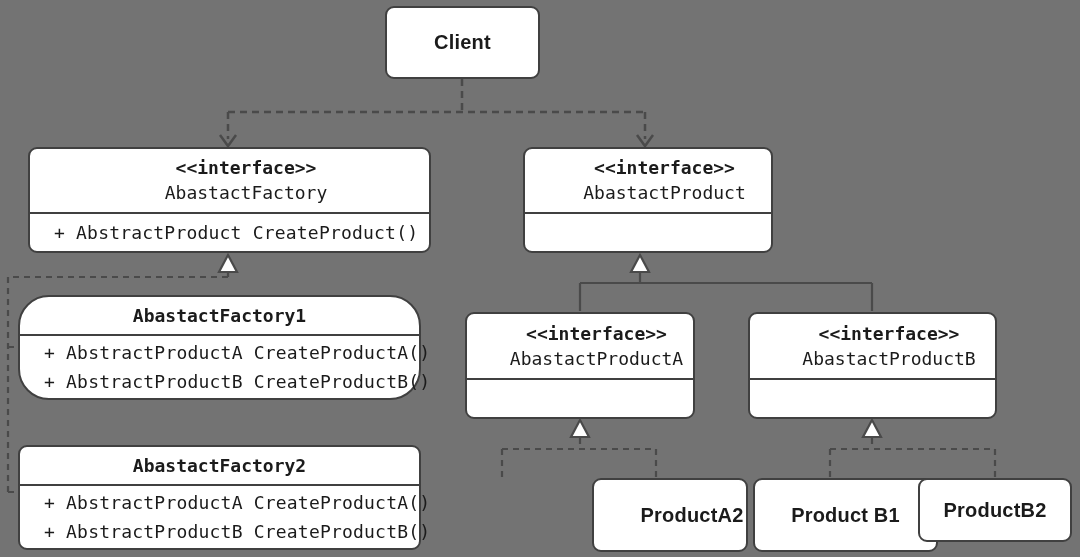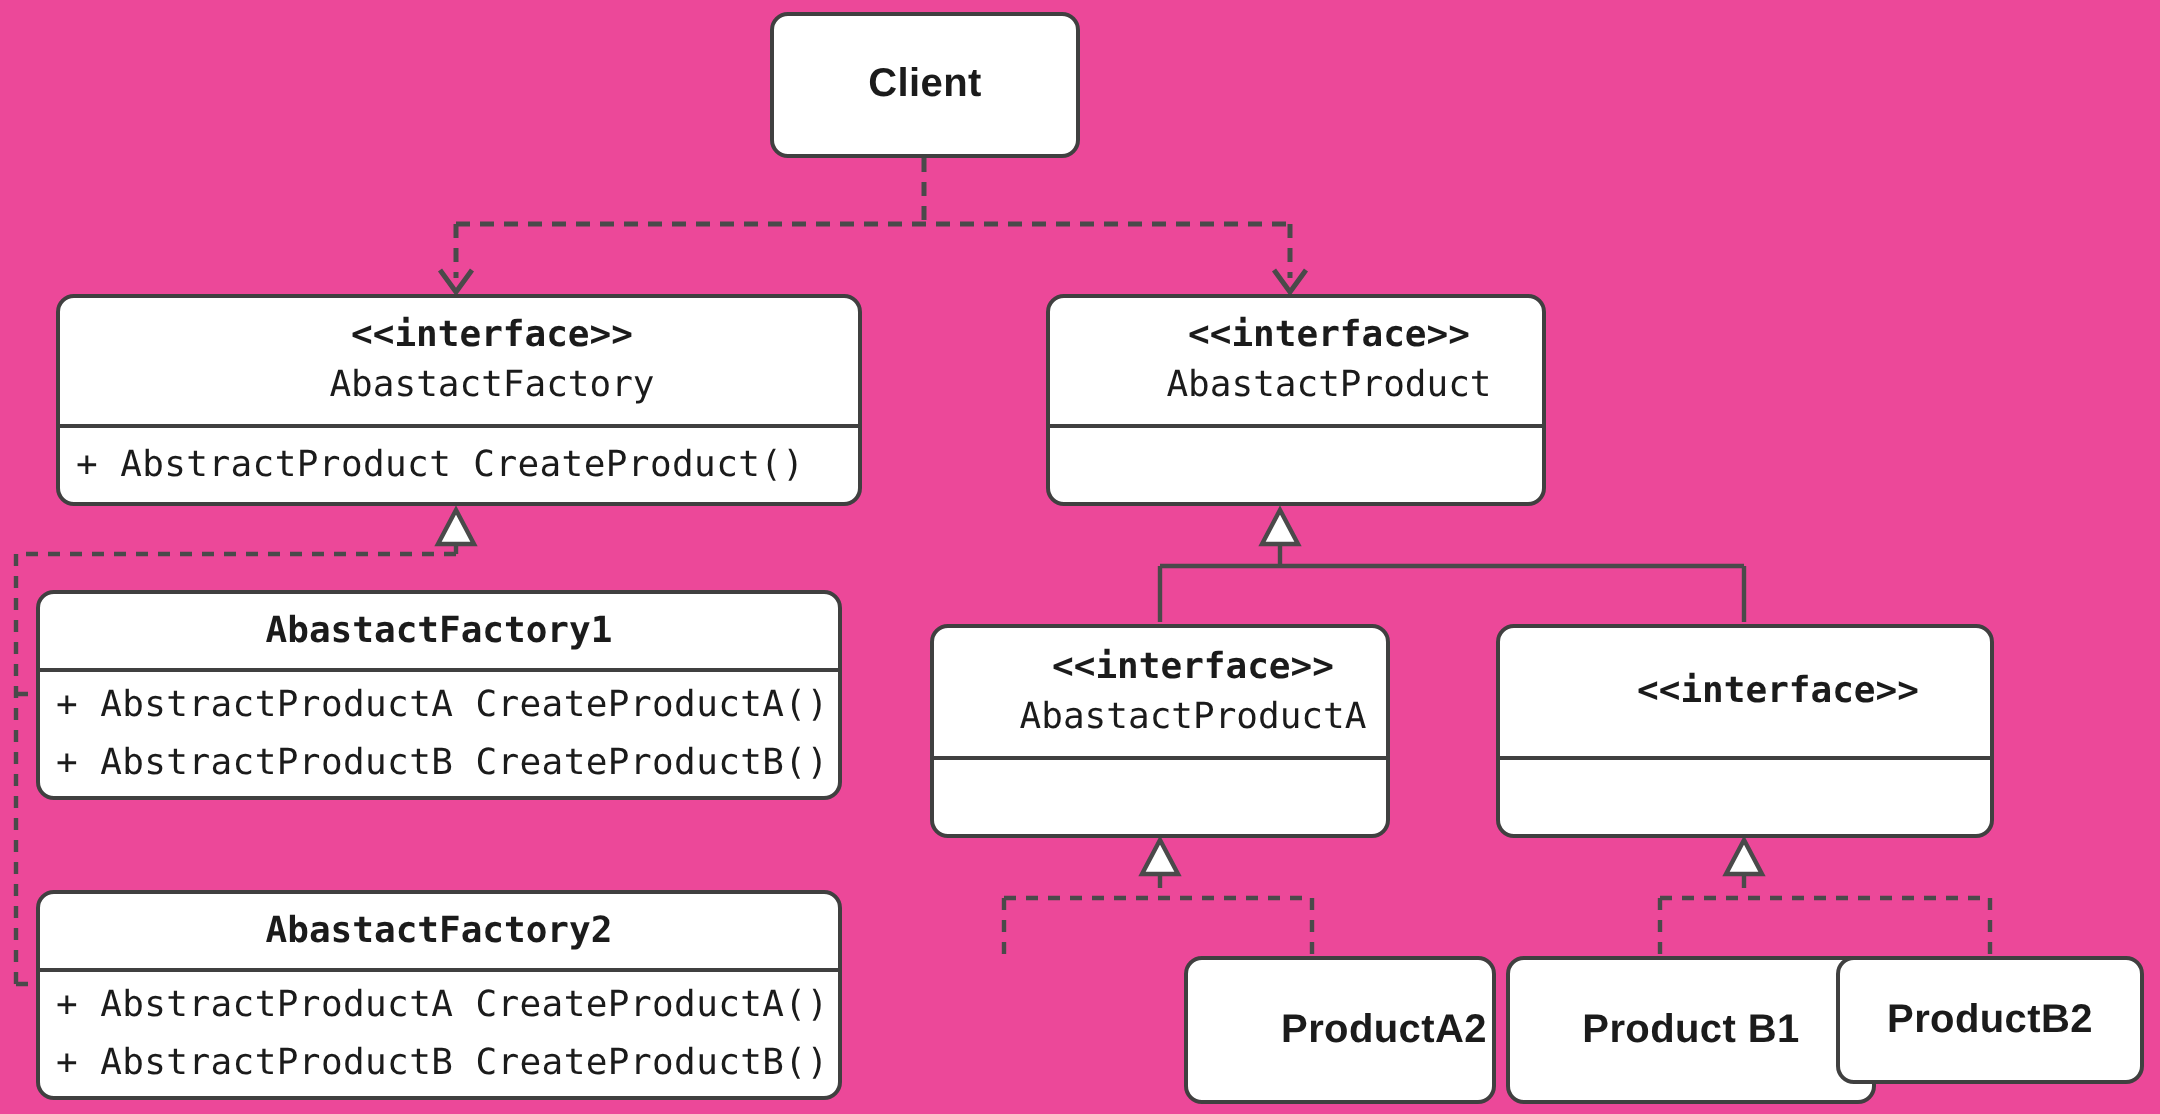--- a/index.html
+++ b/index.html
@@ -1,37 +1,37 @@
 <!DOCTYPE html>
 <html><head>
 <meta charset="utf-8">
 <style>
   html,body{margin:0;padding:0;background:#ffffff;}
   #canvas{
-    position:relative;width:1080px;height:557px;background:#ec4899;
+    position:relative;width:1080px;height:557px;background:#737373;
     font-family:"Liberation Sans",sans-serif;overflow:hidden;
   }
   #edges{position:absolute;left:0;top:0;pointer-events:none;}
   .node{
     position:absolute;box-sizing:border-box;background:#ffffff;
     border:2px solid #404040;border-radius:9px;color:#1b1b1b;
   }
   .simple{display:flex;align-items:center;justify-content:center;}
   .simple .lbl{font-weight:bold;font-size:20px;letter-spacing:.2px;}
   .iface-head{
     box-sizing:border-box;display:flex;flex-direction:column;align-items:center;
     justify-content:center;gap:3px;
     font-family:"DejaVu Sans Mono",monospace;font-size:18px;line-height:1.2;padding-left:33px;
   }
   .iface-head .stereo{font-weight:bold;}
   .members{
     box-sizing:border-box;border-top:2px solid #404040;flex:1;
     font-family:"DejaVu Sans Mono",monospace;font-size:18px;
     display:flex;flex-direction:column;justify-content:center;
-    padding:2px 0 2px 8px;letter-spacing:.2px;
+    padding:2px 0 2px 24px;letter-spacing:.2px;
   }
   .members div{line-height:29px;white-space:nowrap;}
   .cls-title{
     box-sizing:border-box;display:flex;align-items:center;justify-content:center;
     font-family:"DejaVu Sans Mono",monospace;font-weight:bold;font-size:18px;
   }
   .col{display:flex;flex-direction:column;}
 </style>
 </head>
 <body>
@@ -81,21 +81,21 @@
   </div>
 
   <div class="node col" style="left:523px;top:147px;width:250px;height:106px;">
     <div class="iface-head" style="height:63px;">
       <span class="stereo">&lt;&lt;interface&gt;&gt;</span>
       <span>AbastactProduct</span>
     </div>
     <div class="members"></div>
   </div>
 
-  <div class="node col" style="left:18px;top:295px;width:403px;height:105px;">
+  <div class="node col" style="left:18px;top:295px;width:403px;height:105px;border-radius:31px;">
     <div class="cls-title" style="height:38px;">
       <span>AbastactFactory1</span>
     </div>
     <div class="members">
       <div>+ AbstractProductA CreateProductA()</div>
       <div>+ AbstractProductB CreateProductB()</div>
     </div>
   </div>
 
   <div class="node col" style="left:18px;top:445px;width:403px;height:105px;justify-content:space-between;">
@@ -112,20 +112,21 @@
     <div class="iface-head" style="height:64px;">
       <span class="stereo">&lt;&lt;interface&gt;&gt;</span>
       <span>AbastactProductA</span>
     </div>
     <div class="members"></div>
   </div>
 
   <div class="node col" style="left:748px;top:312px;width:249px;height:107px;">
     <div class="iface-head" style="height:64px;">
       <span class="stereo">&lt;&lt;interface&gt;&gt;</span>
+      <span>AbastactProductB</span>
     </div>
     <div class="members"></div>
   </div>
 
   <div class="node simple" style="left:592px;top:478px;width:156px;height:74px;padding-left:44px;">
     <span class="lbl">ProductA2</span>
   </div>
   <div class="node simple" style="left:753px;top:478px;width:185px;height:74px;">
     <span class="lbl">Product B1</span>
   </div>

